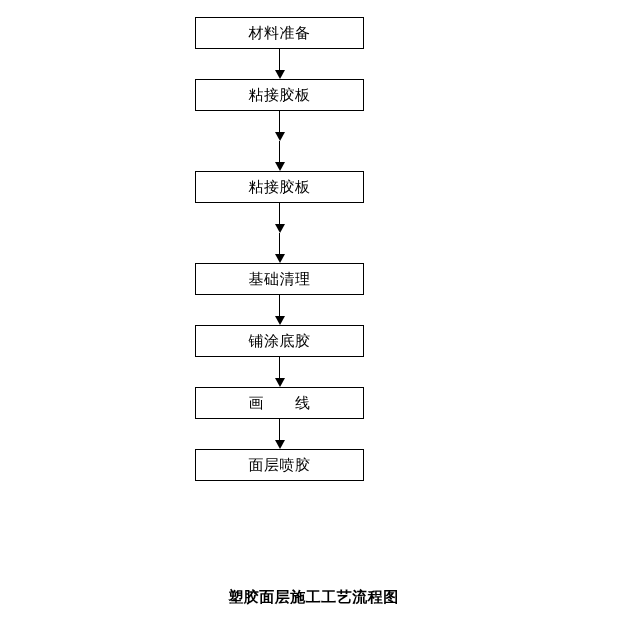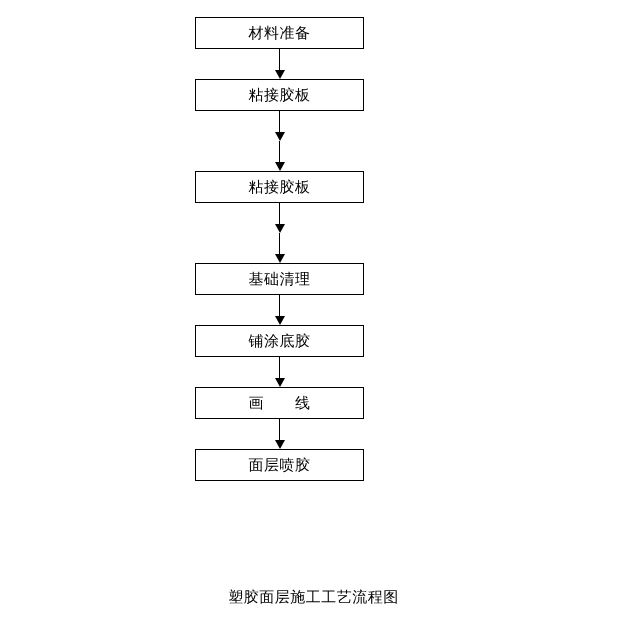--- a/index.html
+++ b/index.html
@@ -88,20 +88,21 @@
 
   .caption {
     position: absolute;
     left: 0;
     top: 588px;
     width: 627px;
     text-align: center;
     font-size: 15px;
     letter-spacing: 0.5px;
     color: #000000;
+    font-weight: bold;
   }
 </style>
 </head>
 <body>
 
 <div id="flowchart">
 
   <div class="chart-stack">
 
     <div class="node-group">

